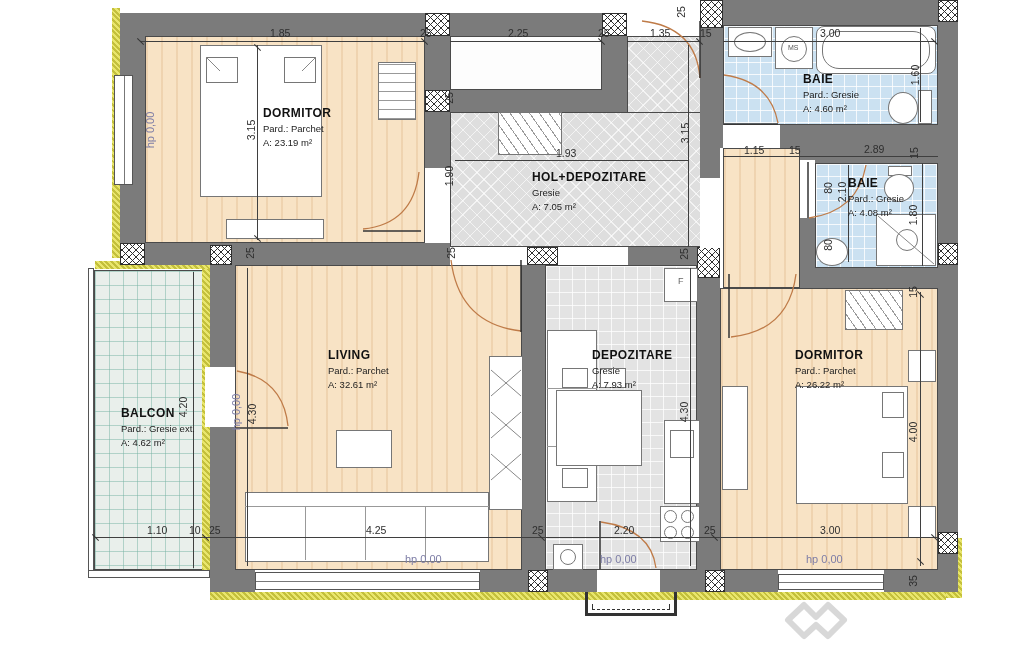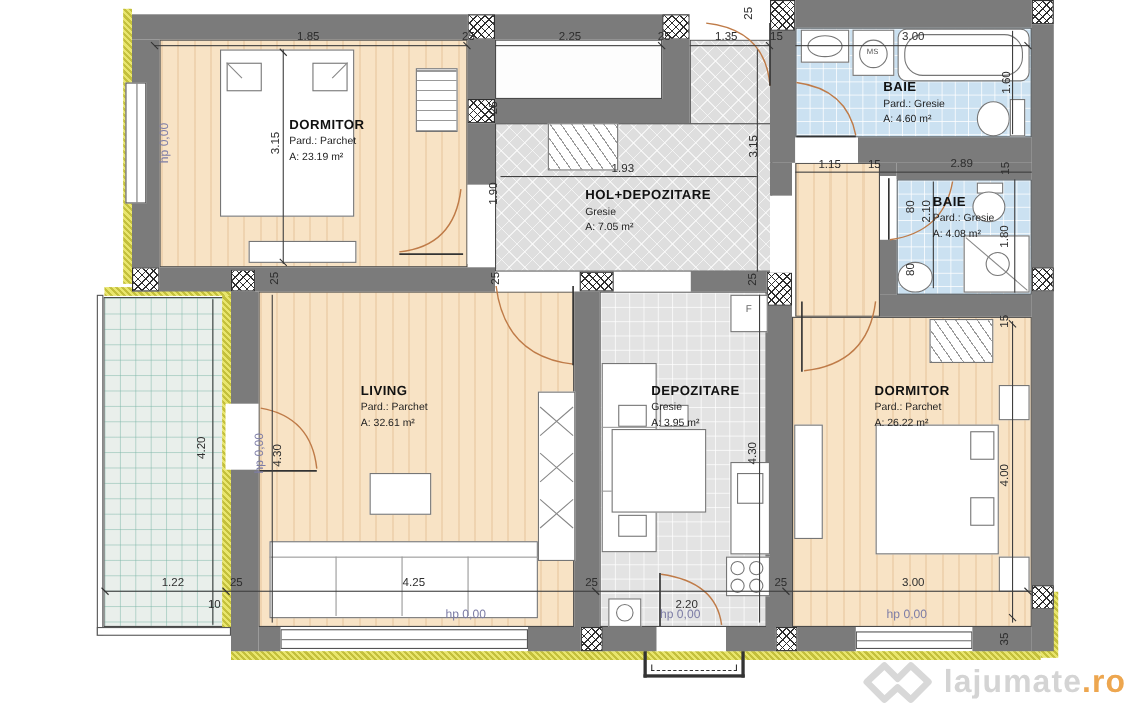--- a/index.html
+++ b/index.html
@@ -277,26 +277,26 @@
   <span class="dim v" style="left:913px;top:215px;">1.80</span>
   <span class="dim v" style="left:828px;top:245px;">80</span>
   <span class="dim v" style="left:913px;top:292px;">15</span>
   <span class="dim v" style="left:250px;top:253px;">25</span>
   <span class="dim v" style="left:451px;top:253px;">25</span>
   <span class="dim v" style="left:684px;top:254px;">25</span>
   <span class="dim v" style="left:183px;top:407px;">4.20</span>
   <span class="dim v" style="left:252px;top:414px;">4.30</span>
   <span class="dim v" style="left:684px;top:412px;">4.30</span>
   <span class="dim v" style="left:913px;top:432px;">4.00</span>
-  <span class="dim" style="left:147px;top:524px;">1.22</span>
-  <span class="dim" style="left:189px;top:544px;text-align:center;">10</span>
+  <span class="dim" style="left:147px;top:524px;">1.10</span>
+  <span class="dim" style="left:189px;top:524px;text-align:center;">10</span>
   <span class="dim" style="left:209px;top:524px;">25</span>
   <span class="dim" style="left:366px;top:524px;">4.25</span>
   <span class="dim" style="left:532px;top:524px;">25</span>
-  <span class="dim" style="left:614px;top:544px;">2.20</span>
+  <span class="dim" style="left:614px;top:524px;">2.20</span>
   <span class="dim" style="left:704px;top:524px;">25</span>
   <span class="dim" style="left:820px;top:524px;">3.00</span>
   <span class="dim v" style="left:913px;top:581px;">35</span>
 
   <span class="hp v" style="left:150px;top:130px;">hp 0,00</span>
   <span class="hp v" style="left:236px;top:412px;">hp 0,00</span>
   <span class="hp" style="left:405px;top:553px;">hp 0,00</span>
   <span class="hp" style="left:600px;top:553px;">hp 0,00</span>
   <span class="hp" style="left:806px;top:553px;">hp 0,00</span>
 
@@ -321,30 +321,34 @@
     <div class="sb">A: 7.05 m²</div>
   </div>
   <div class="rblock" style="left:328px;top:348px;">
     <div class="nm">LIVING</div>
     <div class="sb">Pard.: Parchet</div>
     <div class="sb">A: 32.61 m²</div>
   </div>
   <div class="rblock" style="left:592px;top:348px;">
     <div class="nm">DEPOZITARE</div>
     <div class="sb">Gresie</div>
-    <div class="sb">A: 3.95 m²</div>
+    <div class="sb">A: 7.93 m²</div>
   </div>
   <div class="rblock" style="left:795px;top:348px;">
     <div class="nm">DORMITOR</div>
     <div class="sb">Pard.: Parchet</div>
     <div class="sb">A: 26.22 m²</div>
+  </div>
+  <div class="rblock" style="left:121px;top:406px;">
+    <div class="nm">BALCON</div>
+    <div class="sb">Pard.: Gresie ext.</div>
+    <div class="sb">A: 4.62 m²</div>
   </div>
 
   <div class="wm">
     <svg width="74" height="44" viewBox="0 0 74 44">
       <g fill="none" stroke="#d8d8d8" stroke-width="6" stroke-linejoin="round" stroke-linecap="round">
         <path d="M 8 22 L 24 7 L 36 19 L 48 7 L 64 22 L 48 38 L 36 27 L 24 38 Z"></path>
       </g>
     </svg>
-    <span class="txt"><span>lajumate</span><span class="tld">.ro</span></span>
   </div>
 
 </div>
 
 </body></html>

